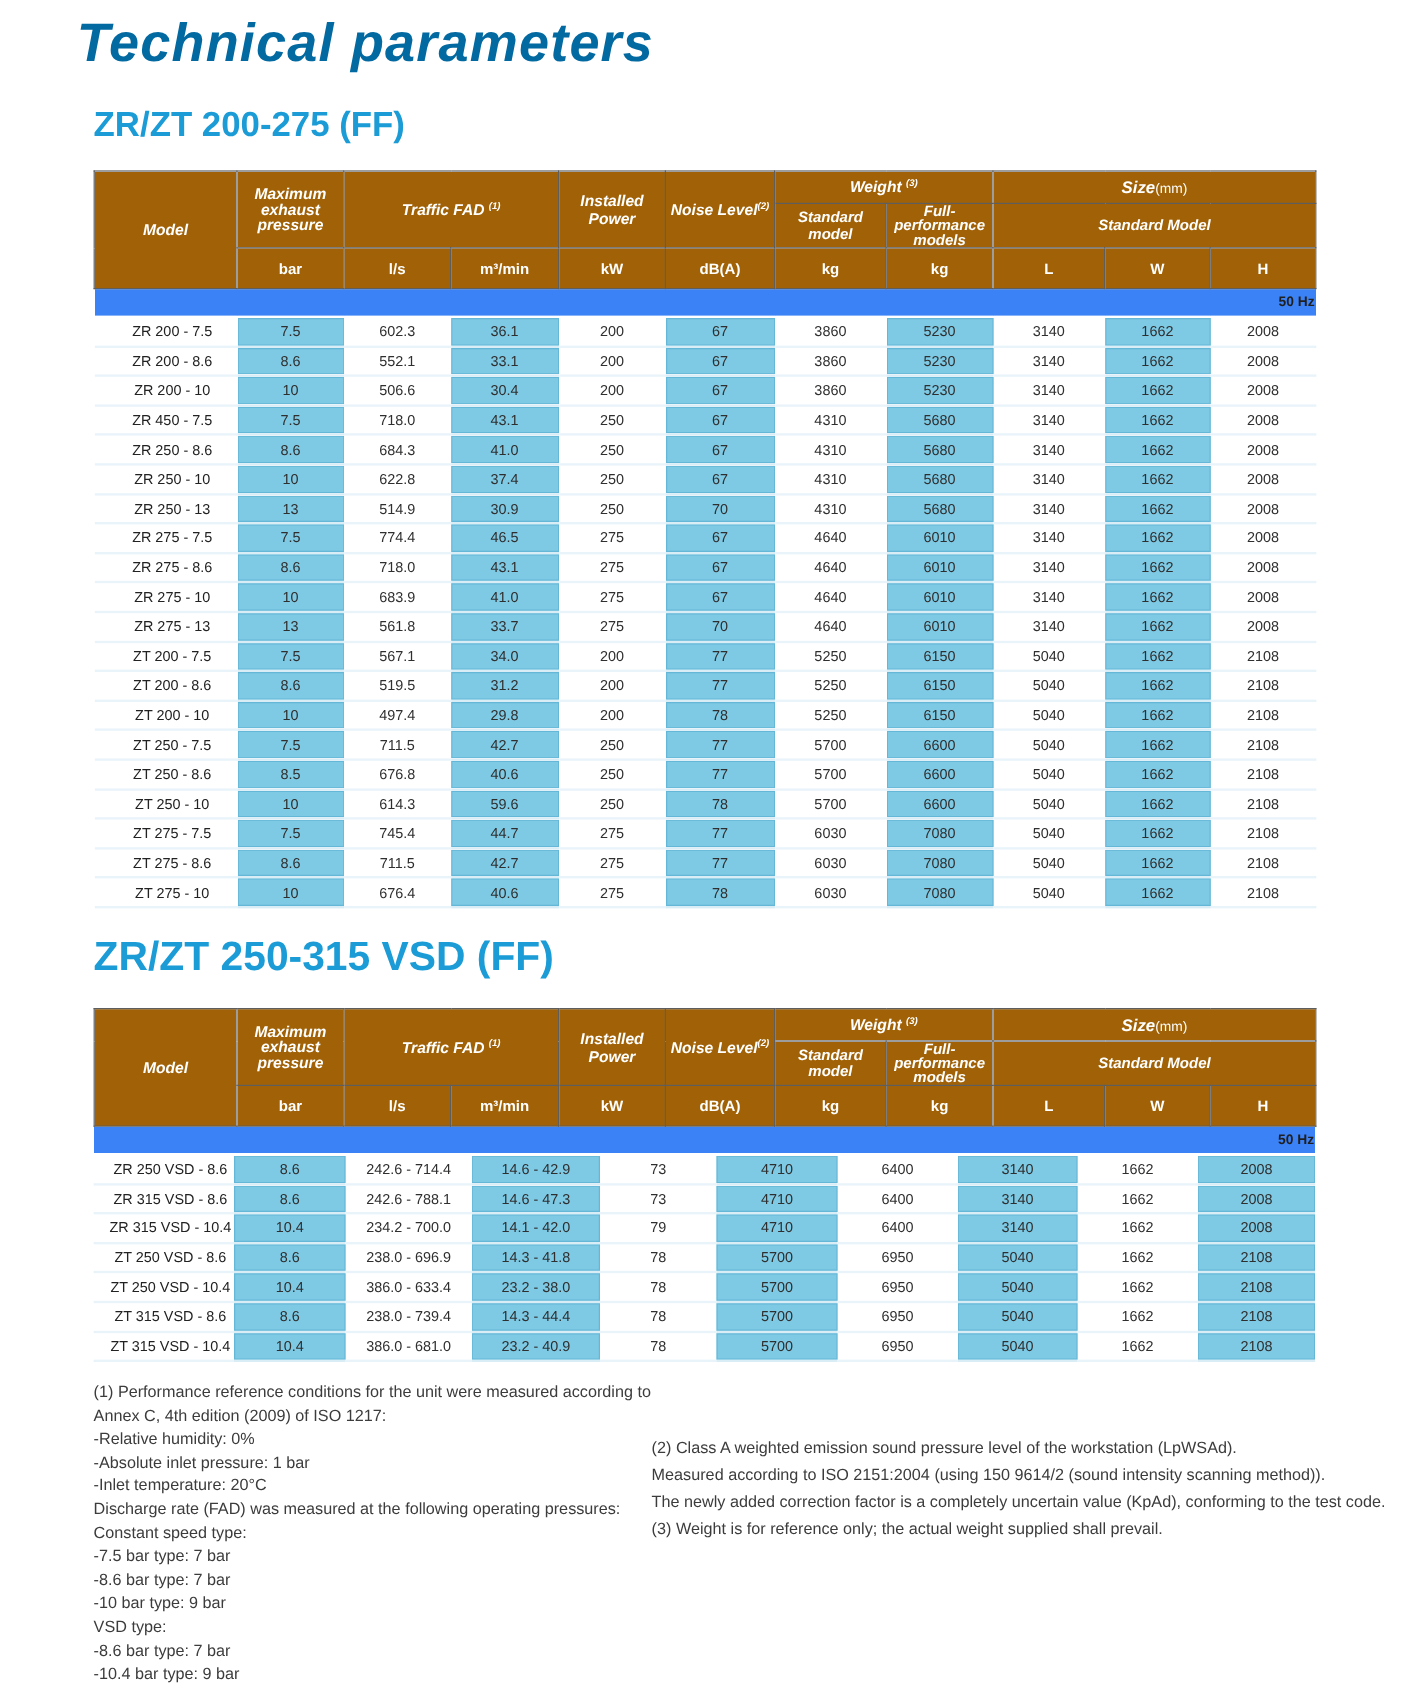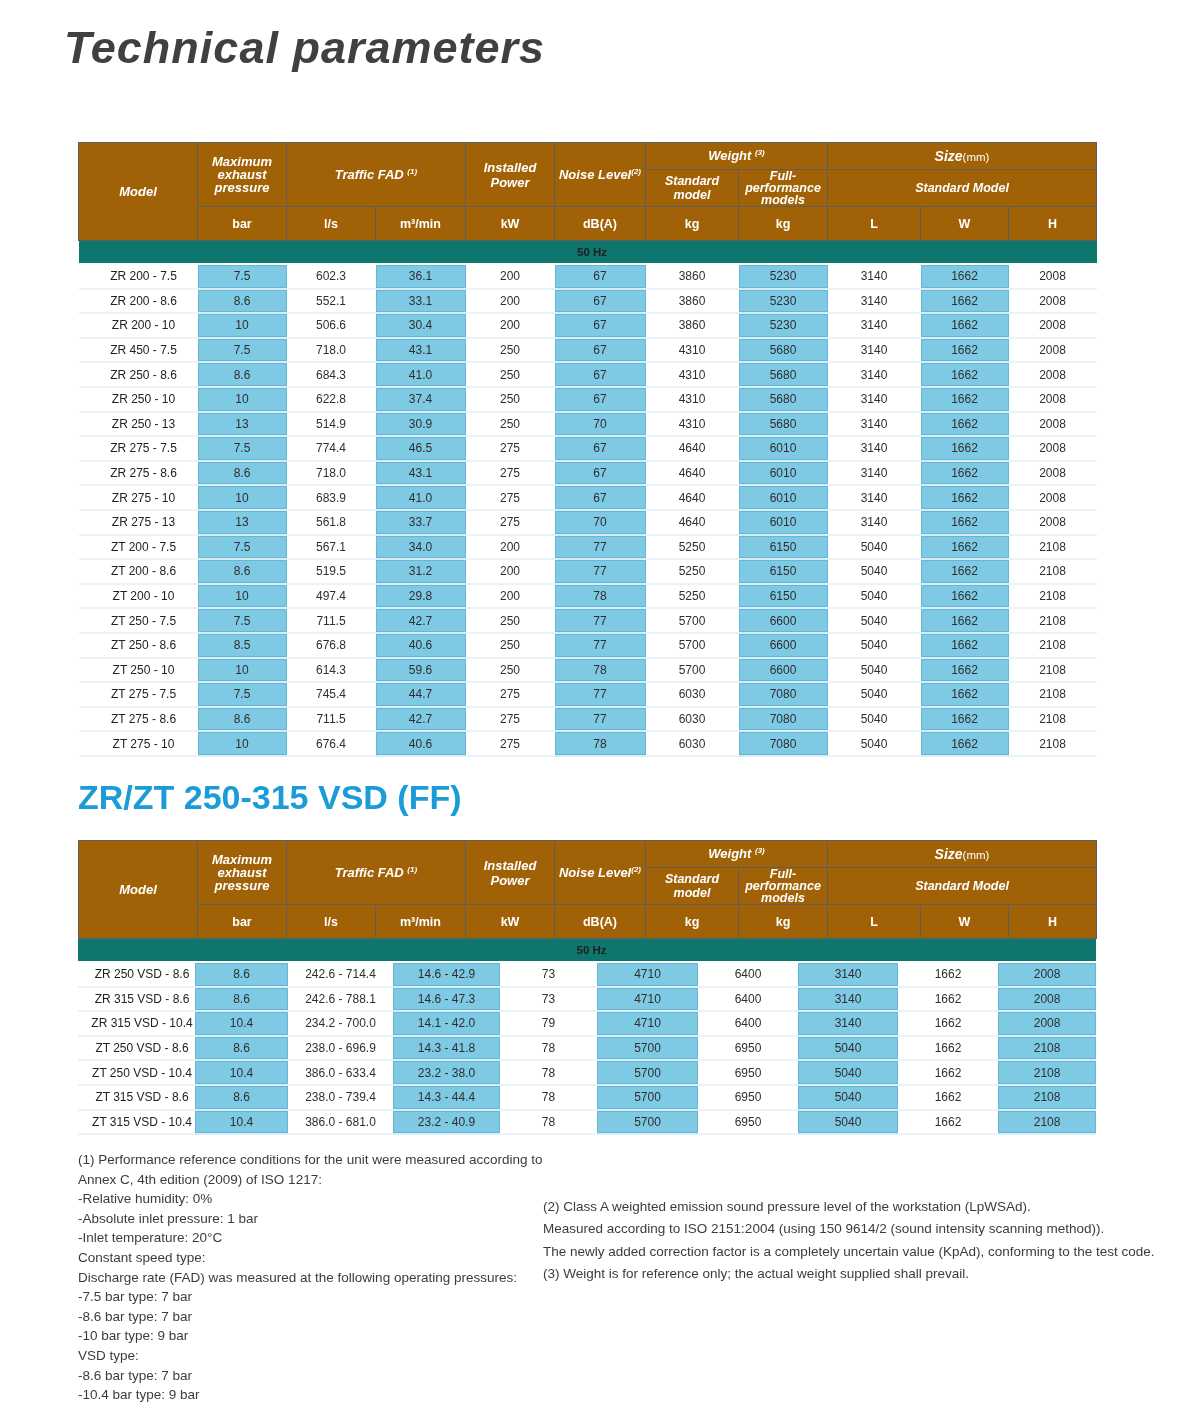--- a/index.html
+++ b/index.html
@@ -1,22 +1,22 @@
 <!DOCTYPE html>
 <html><head>
 <meta charset="utf-8">
 <style>
   html,body { margin:0; padding:0; background:#ffffff; }
   .page {
     position:relative; width:1184px; height:1404px; background:#ffffff;
     font-family:"Liberation Sans", sans-serif; overflow:hidden;
   }
   .title {
-    position:absolute; left:64px; top:22px;
-    font-size:45px; font-weight:bold; font-style:italic; color:#404040;
+    position:absolute; left:64px; top:10px;
+    font-size:45px; font-weight:bold; font-style:italic; color:#0369a1;
     letter-spacing:1px;
   }
   .sub {
     position:absolute; left:78px; color:#1b9cd6; font-weight:600;
   }
   .sub1 { top:88px; font-size:29px; }
   .sub2 { top:778px; font-size:34px; }
 
   .tblwrap1 { position:absolute; left:78px; top:142px; }
   .tblwrap2 { position:absolute; left:78px; top:840px; }
@@ -46,37 +46,38 @@
     font-size:12px; color:#2f2f2f; border-bottom:2px solid #e9f4fa;
     overflow:hidden; white-space:nowrap;
   }
   td.model { text-align:center; padding-left:12px; color:#222222; }
   td.blue {
     background:#7ec9e4;
     border-bottom:2px solid #d9edf7;
     box-shadow: inset 0 0 0 1px rgba(44,142,186,0.30);
   }
   tr.section-row td {
-    background:#0f766e; text-align:center; padding-left:10px;
+    background:#3b82f6; text-align:right; padding-left:10px;
     font-size:11.5px; font-weight:600; color:#1f1f1f;
     border-bottom:2px solid #ffffff; height:20px;
   }
 
   
   .footnotes { position:absolute; left:78px; top:1150px; width:1100px; height:250px; }
   .fn { color:#3c3c3c; }
   .fn-left  { position:absolute; left:0;  top:0;  width:485px; font-size:13.5px; line-height:19.6px; }
   .fn-right { position:absolute; left:465px; top:46px; width:640px; font-size:13.5px; line-height:22.3px; }
 </style>
 </head>
 <body>
 
 <div class="page">
 
   <div class="title">Technical parameters</div>
+  <div class="sub sub1">ZR/ZT 200-275 (FF)</div>
 
   <div class="tblwrap1">
     <table class="spec">
       <colgroup>
         <col style="width:119px">
           <col style="width:89px">
           <col style="width:89px">
           <col style="width:90px">
         <col style="width:89px">
           <col style="width:91px">
@@ -536,22 +537,22 @@
         </tbody>
     </table>
   </div>
 
   <div class="footnotes">
     <div class="fn fn-left">
         <div>(1) Performance reference conditions for the unit were measured according to Annex C, 4th edition (2009) of ISO 1217:</div>
         <div>-Relative humidity: 0%</div>
         <div>-Absolute inlet pressure: 1 bar</div>
         <div>-Inlet temperature: 20°C</div>
+        <div>Discharge rate (FAD) was measured at the following operating pressures:</div>
         <div>Constant speed type:</div>
-        <div>Discharge rate (FAD) was measured at the following operating pressures:</div>
         <div>-7.5 bar type: 7 bar</div>
         <div>-8.6 bar type: 7 bar</div>
         <div>-10 bar type: 9 bar</div>
         <div>VSD type:</div>
         <div>-8.6 bar type: 7 bar</div>
         <div>-10.4 bar type: 9 bar</div>
       </div>
     <div class="fn fn-right">
         <div>(2) Class A weighted emission sound pressure level of the workstation (LpWSAd).</div>
         <div>Measured according to ISO 2151:2004 (using 150 9614/2 (sound intensity scanning method)).</div>

